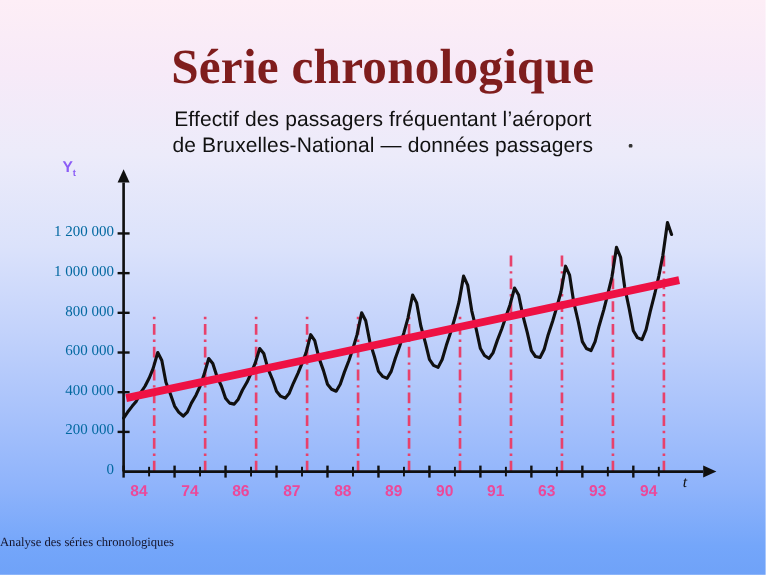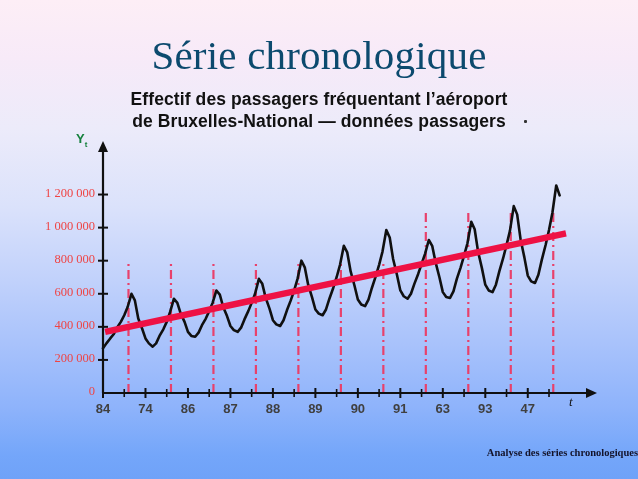--- a/index.html
+++ b/index.html
@@ -11,62 +11,61 @@
        #dbe2fb 43%, #c2d2fb 58%, #a8c2fb 72%,
        #8eb3fb 85%, #74a6fa 95%, #6fa2f8 100%);
     position:relative;
   }
   .slide{position:absolute;inset:0;}
 
   .title{
     position:absolute;left:0;right:0;top:34px;
     text-align:center;
     font-family:"Liberation Serif",serif;
-    font-size:41px;line-height:1.05;color:#0c4a6e;font-weight:400;
+    font-size:41px;line-height:1.05;color:#7f1d1d;font-weight:700;
     letter-spacing:.2px;
   }
   .subtitle{
     position:absolute;left:0;right:0;top:88px;
     text-align:center;
     font-family:"Liberation Sans",sans-serif;
-    font-weight:bold;font-size:17.5px;line-height:1.28;
+    font-weight:normal;font-size:17.5px;line-height:1.28;
     color:#111;letter-spacing:.1px;
   }
   .stray-dot{
     position:absolute;left:524px;top:120px;width:3px;height:3px;
     background:#333;border-radius:1px;
   }
   .footer{
     position:absolute;left:0;right:0;top:447px;
-    text-align:right;font-size:10.5px;color:#14142b;
+    text-align:left;font-size:10.5px;color:#14142b;
     font-family:"Liberation Serif",serif;
-    font-weight:bold;
   }
 
   .plot{position:absolute;left:0;top:0;width:638px;height:479px;}
   .ylab{
-    position:absolute;left:76px;top:131px;
+    position:absolute;left:52px;top:131px;
     font-family:"Liberation Sans",sans-serif;
-    font-size:13px;font-weight:bold;color:#15803d;text-align:right;
+    font-size:13px;font-weight:bold;color:#8b5cf6;text-align:right;
   }
   .ylab sub{font-size:8px;}
   .xlab{
     position:absolute;left:569px;top:394px;
     font-family:"Liberation Serif",serif;
     font-style:italic;font-size:13px;color:#111;
   }
   .ytick-label{
     position:absolute;right:0;width:92px;text-align:right;
     font-family:"Liberation Serif",serif;
-    font-size:12.5px;color:#ef4444;white-space:nowrap;
+    font-size:12.5px;color:#0369a1;white-space:nowrap;
   }
   .xtick-label{
-    position:absolute;width:40px;text-align:center;
+    position:absolute;width:40px;text-align:right;
     font-family:"Liberation Sans",sans-serif;
-    font-weight:bold;font-size:13px;color:#404040;
+    font-weight:bold;font-size:13px;color:#ec4899;
   }
 </style>
 </head>
 <body>
 
 <div class="slide">
 
   <div class="title">Série chronologique</div>
 
   <div class="subtitle">
@@ -142,17 +141,17 @@
       <div class="xtick-label" style="left: 83px; top: 401px;">84</div>
       <div class="xtick-label" style="left: 125.477px; top: 401px;">74</div>
       <div class="xtick-label" style="left: 167.954px; top: 401px;">86</div>
       <div class="xtick-label" style="left: 210.431px; top: 401px;">87</div>
       <div class="xtick-label" style="left: 252.908px; top: 401px;">88</div>
       <div class="xtick-label" style="left: 295.385px; top: 401px;">89</div>
       <div class="xtick-label" style="left: 337.862px; top: 401px;">90</div>
       <div class="xtick-label" style="left: 380.339px; top: 401px;">91</div>
       <div class="xtick-label" style="left: 422.817px; top: 401px;">63</div>
       <div class="xtick-label" style="left: 465.294px; top: 401px;">93</div>
-      <div class="xtick-label" style="left: 507.771px; top: 401px;">47</div>
+      <div class="xtick-label" style="left: 507.771px; top: 401px;">94</div>
     </div>
 
   <div class="footer">Analyse des séries chronologiques</div>
 </div>
 
 </body></html>

